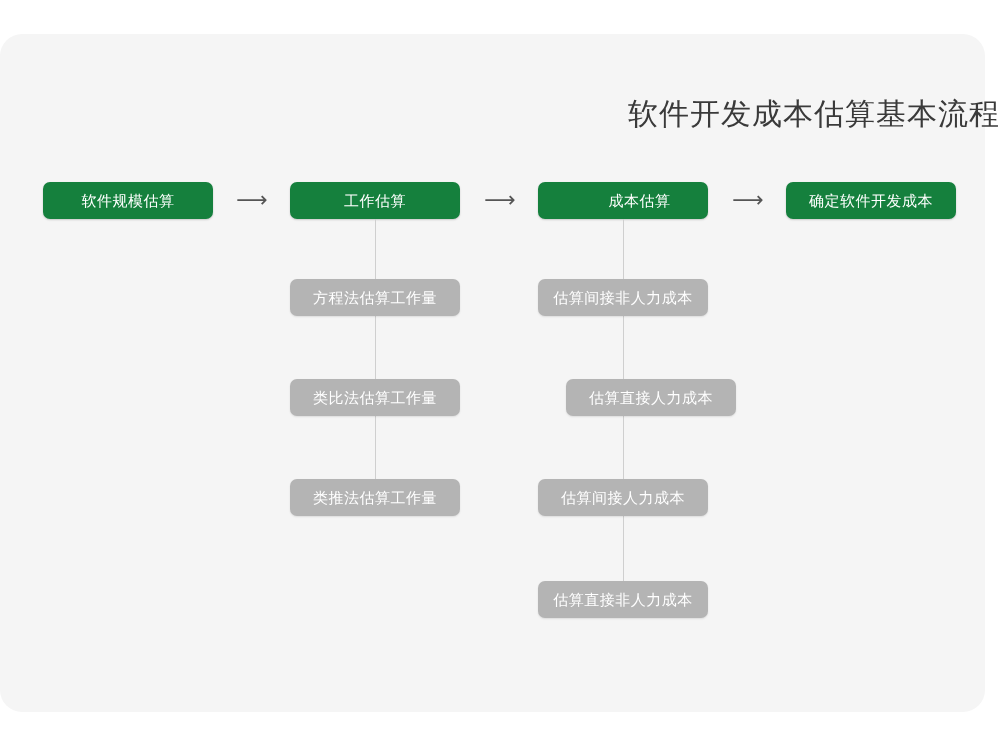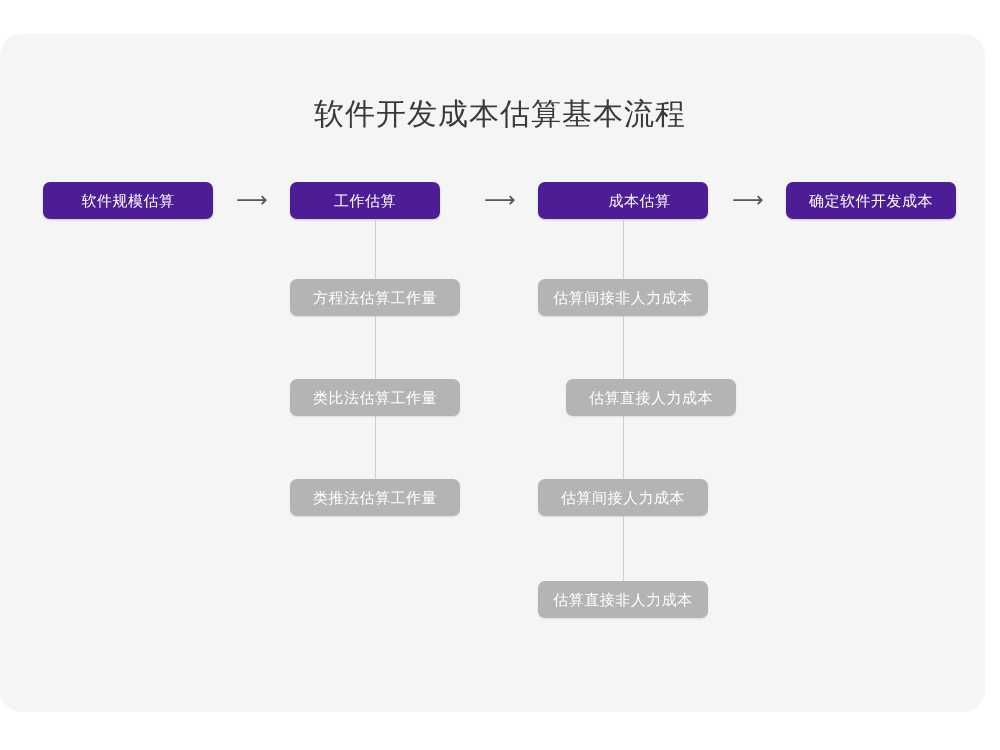--- a/index.html
+++ b/index.html
@@ -31,21 +31,21 @@
     height: 678px;
     background: #f5f5f5;
     border-radius: 22px;
   }
 
   #diagram-title {
     position: absolute;
     left: 0;
     top: 93px;
     width: 1000px;
-    text-align: center;
+    text-align: right;
     font-size: 30px;
     line-height: 42px;
     letter-spacing: 1px;
     color: #3a3a3a;
     white-space: nowrap;
   }
 
   
   .node {
     position: absolute;
@@ -54,21 +54,21 @@
     line-height: 37px;
     text-align: center;
     font-size: 15px;
     letter-spacing: 0.5px;
     color: #ffffff;
     border-radius: 7px;
     white-space: nowrap;
     overflow: hidden;
   }
   .node.primary {
-    background: #4c1d95;
+    background: #15803d;
     box-shadow: 0 1px 2px rgba(0,0,0,0.18);
   }
   .node.secondary {
     background: #b4b4b4;
     box-shadow: 0 1px 2px rgba(0,0,0,0.10);
   }
 
   
   .vline {
     position: absolute;
@@ -91,21 +91,21 @@
 <body>
 
 <div id="canvas">
 
   <div id="card"></div>
 
   <div id="diagram-title">软件开发成本估算基本流程</div>
 
   <div class="node primary" style="left:43px; top:182px; width:170px;">软件规模估算</div>
 
-  <div class="node primary" style="left:290px; top:182px; width:150px;">工作估算</div>
+  <div class="node primary" style="left:290px; top:182px; width:170px;">工作估算</div>
 
   <div class="node primary" style="left:538px; top:182px; width:170px;padding-left:33px;">成本估算</div>
 
   <div class="node primary" style="left:786px; top:182px; width:170px;">确定软件开发成本</div>
 
   <div class="arrow" style="left:222px; top:190px; width:60px;">⟶</div>
 
   <div class="arrow" style="left:470px; top:190px; width:60px;">⟶</div>
 
   <div class="arrow" style="left:718px; top:190px; width:60px;">⟶</div>

